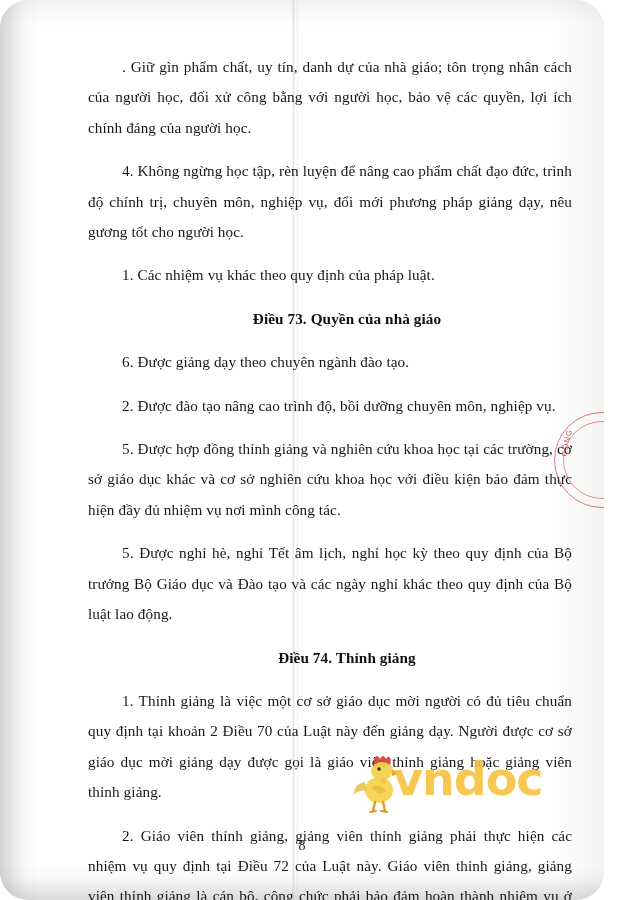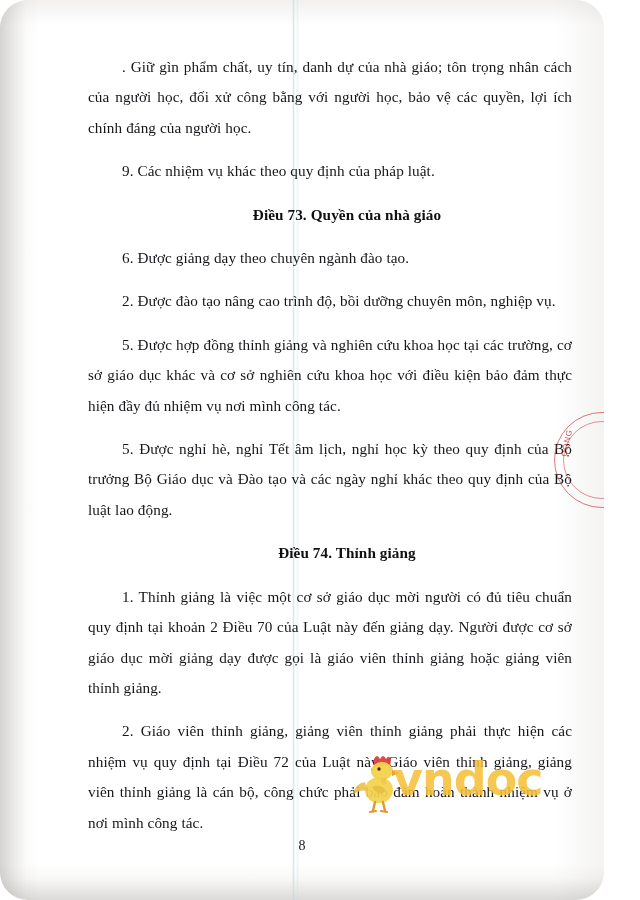--- a/index.html
+++ b/index.html
@@ -166,22 +166,23 @@
   <div class="paper-tone"></div>
   <div class="edge-shadow-left"></div>
   <div class="edge-shadow-bottom"></div>
   <div class="scan-seam s1"></div>
   <div class="scan-seam s2"></div>
 
   <div class="text-column">
 
     <p class="para">. Giữ gìn phẩm chất, uy tín, danh dự của nhà giáo; tôn trọng nhân cách của người học, đối xử công bằng với người học, bảo vệ các quyền, lợi ích chính đáng của người học.</p>
 
-
-    <p class="para spaced">9. Các nhiệm vụ khác theo quy định của pháp luật.</p>
+    <p class="para spaced">4. Không ngừng học tập, rèn luyện để nâng cao phẩm chất đạo đức, trình độ chính trị, chuyên môn, nghiệp vụ, đổi mới phương pháp giảng dạy, nêu gương tốt cho người học.</p>
+
+    <p class="para spaced">1. Các nhiệm vụ khác theo quy định của pháp luật.</p>
 
     <p class="heading">Điều 73. Quyền của nhà giáo</p>
 
 
     <p class="para spaced">6. Được giảng dạy theo chuyên ngành đào tạo.</p>
 
     <p class="para spaced">2. Được đào tạo nâng cao trình độ, bồi dưỡng chuyên môn, nghiệp vụ.</p>
 
     <p class="para spaced">5. Được hợp đồng thỉnh giảng và nghiên cứu khoa học tại các trường, cơ sở giáo dục khác và cơ sở nghiên cứu khoa học với điều kiện bảo đảm thực hiện đầy đủ nhiệm vụ nơi mình công tác.</p>
 

